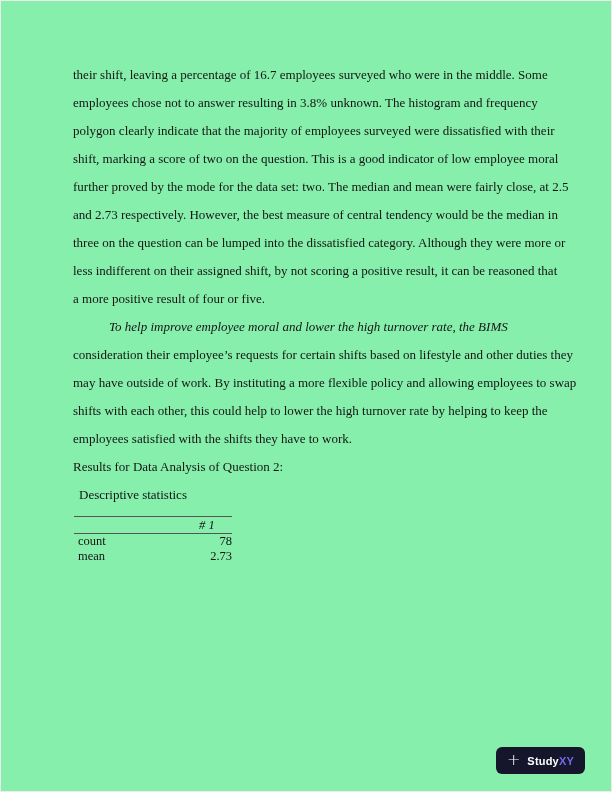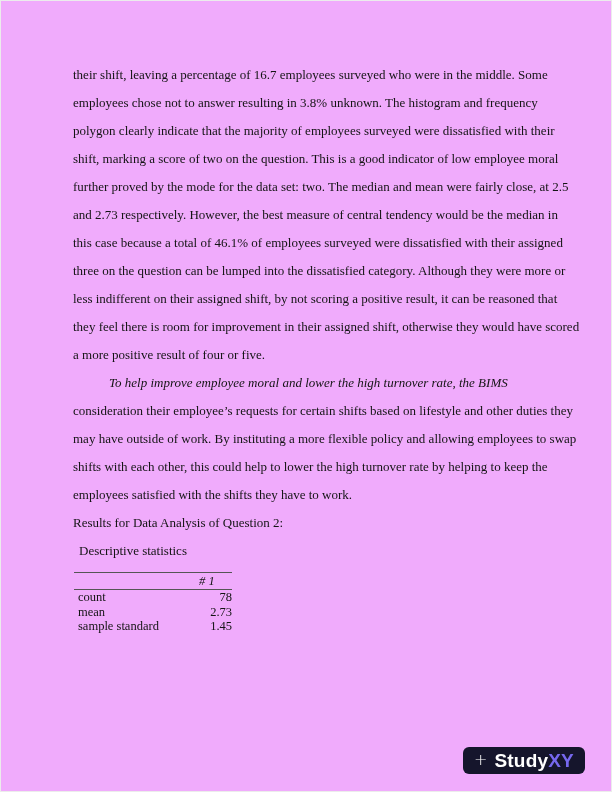--- a/index.html
+++ b/index.html
@@ -8,21 +8,21 @@
     background: #ffffff;
     font-family: "Liberation Serif", serif;
     color: #141414;
     position: relative;
     overflow: hidden;
   }
   .page {
     position: absolute; inset: 0;
     border: 1px solid #ececec;
     box-sizing: border-box;
-    background: #f0abfc;
+    background: #86efac;
   }
   .content {
     position: absolute;
     left: 72px; top: 60px;
     width: 476px;
     font-size: 13px;
   }
   .line {
     height: 28px;
     line-height: 28px;
@@ -76,43 +76,41 @@
     color: #ffffff;
     font-family: "DejaVu Sans", sans-serif;
     font-size: 16px;
     font-weight: 300;
     line-height: 1;
     margin-top: -1px;
   }
   .brand-name {
     font-family: "Liberation Sans", sans-serif;
     font-weight: bold;
-    font-size: 19px;
+    font-size: 11px;
     color: #ffffff;
     letter-spacing: 0.2px;
   }
   .brand-accent { color: #7668ee; }
 </style>
 </head>
 <body>
 
 <div class="page">
   <div class="content">
 
     <div>
       <div class="line">their shift, leaving a percentage of 16.7 employees surveyed who were in the middle. Some</div>
       <div class="line">employees chose not to answer resulting in 3.8% unknown. The histogram and frequency</div>
       <div class="line">polygon clearly indicate that the majority of employees surveyed were dissatisfied with their</div>
       <div class="line">shift, marking a score of two on the question. This is a good indicator of low employee moral</div>
       <div class="line">further proved by the mode for the data set: two. The median and mean were fairly close, at 2.5</div>
       <div class="line">and 2.73 respectively. However, the best measure of central tendency would be the median in</div>
-      <div class="line">this case because a total of 46.1% of employees surveyed were dissatisfied with their assigned</div>
       <div class="line">three on the question can be lumped into the dissatisfied category. Although they were more or</div>
       <div class="line">less indifferent on their assigned shift, by not scoring a positive result, it can be reasoned that</div>
-      <div class="line">they feel there is room for improvement in their assigned shift, otherwise they would have scored</div>
       <div class="line">a more positive result of four or five.</div>
     </div>
 
     <div>
       <div class="line indent">To help improve employee moral and lower the high turnover rate, the BIMS</div>
       <div class="line">consideration their employee’s requests for certain shifts based on lifestyle and other duties they</div>
       <div class="line">may have outside of work. By instituting a more flexible policy and allowing employees to swap</div>
       <div class="line">shifts with each other, this could help to lower the high turnover rate by helping to keep the</div>
       <div class="line">employees satisfied with the shifts they have to work.</div>
     </div>
@@ -126,24 +124,20 @@
         <span class="t-val"># 1</span>
       </div>
       <div class="t-row">
         <span class="t-label">count</span>
         <span class="t-val">78</span>
       </div>
       <div class="t-row">
         <span class="t-label">mean</span>
         <span class="t-val">2.73</span>
       </div>
-      <div class="t-row">
-        <span class="t-label">sample standard</span>
-        <span class="t-val">1.45</span>
-      </div>
     </div>
 
   </div>
 
   <div class="brand">
     <span class="brand-plus">+</span>
     <span class="brand-name"><span>Study</span><span class="brand-accent">XY</span></span>
   </div>
 </div>
 

